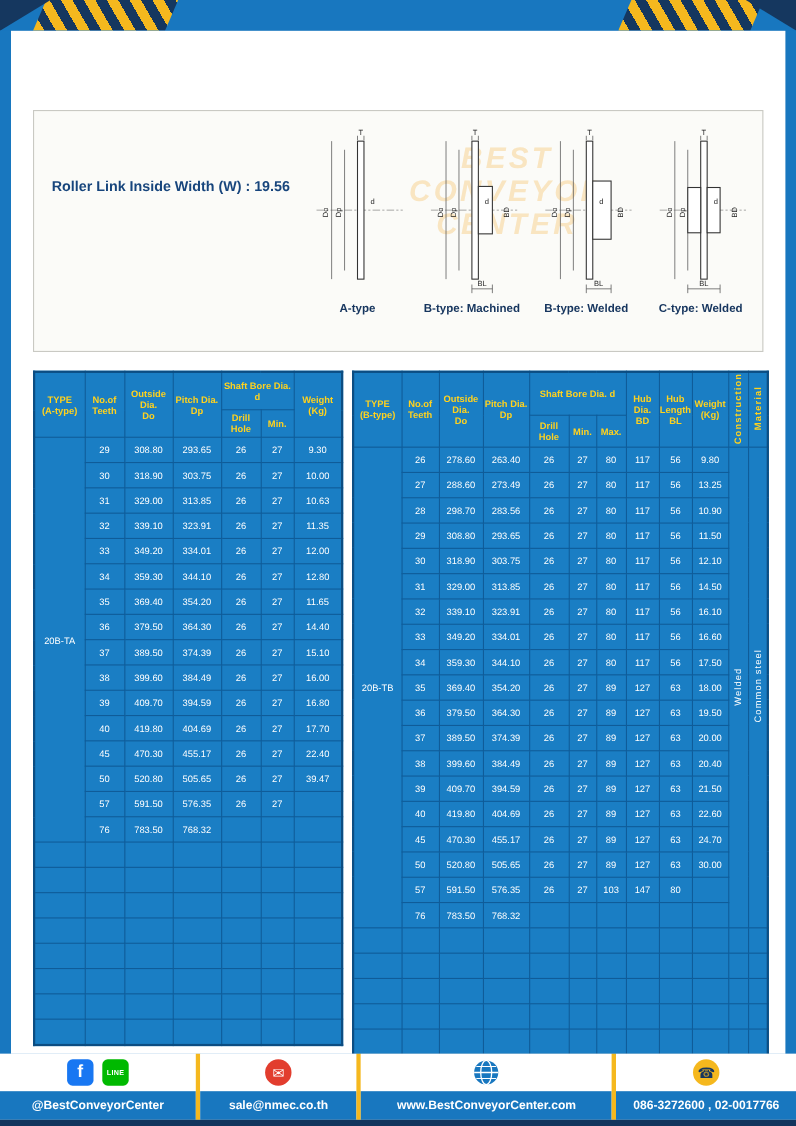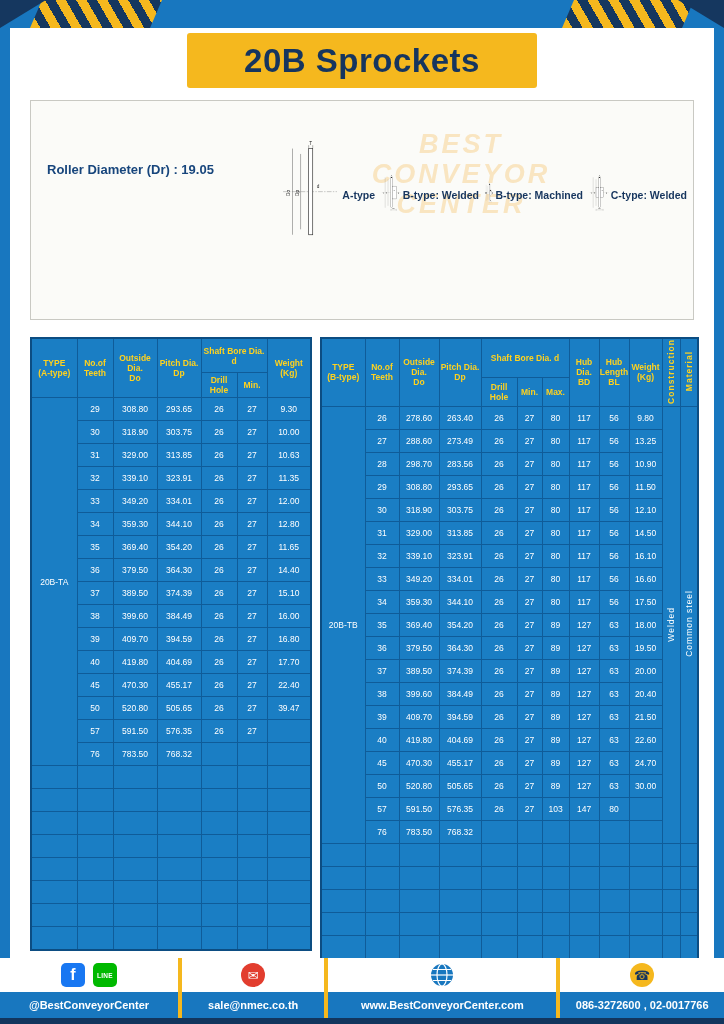--- a/index.html
+++ b/index.html
@@ -23,21 +23,21 @@
   
   .spec-panel{position:absolute;left:30px;top:100px;width:662px;height:218px;background:#fbfbf8;
               border:1px solid #c9c9c3;}
   .watermark{position:absolute;left:290px;top:28px;width:280px;text-align:center;
              color:rgba(243,166,33,0.26);font-weight:bold;font-style:italic;line-height:30px;
              font-size:27px;letter-spacing:3px;pointer-events:none;}
   .watermark span{display:block;}
   .spec-lines{position:absolute;left:16px;top:58px;width:250px;color:#17457c;font-weight:bold;
               font-size:13px;line-height:21px;}
   .diagrams{position:absolute;right:6px;top:14px;display:flex;gap:4px;}
-  .diag{width:100px;display:flex;flex-direction:row;align-items:center;}
+  .diag{width:100px;display:flex;flex-direction:column;align-items:center;}
   .diag svg{width:98px;height:156px;}
   .diag .cap{margin-top:4px;color:#16355e;font-weight:bold;font-size:10.5px;white-space:nowrap;}
   .pl{fill:#ffffff;stroke:#333;stroke-width:1;}
   .dl{stroke:#555;stroke-width:.7;}
   .axis{stroke:#777;stroke-width:.6;stroke-dasharray:7 2 2 2;}
   .dlab{font-size:7px;fill:#222;font-family:"Liberation Sans",sans-serif;}
   
   .tables{position:absolute;left:30px;top:337px;width:664px;height:612px;display:flex;gap:8px;}
   .spec-table{border-collapse:collapse;table-layout:fixed;background:#1a7ec4;border:2px solid #0c4d82;}
   .spec-table.ta{width:280px;}
@@ -73,30 +73,29 @@
 
   <div class="top-band">
     <div class="hazard hz-l"></div>
     <div class="hazard hz-r"></div>
     <div class="corner cl"></div>
     <div class="corner cr"></div>
   </div>
 
   <div class="content-bg"></div>
 
-  <div class="title-box">20B Sprockets</div>
 
   <div class="spec-panel">
     <div class="watermark">
       <span>BEST</span>
       <span>CONVEYOR</span>
       <span>CENTER</span>
     </div>
     <div class="spec-lines">
-      <div class="spec-line">Roller Diameter (Dr) : 19.05</div>
+      <div class="spec-line">Roller Link Inside Width (W) : 19.56</div>
     </div>
     <div class="diagrams" id="diagrams">
         <div class="diag">
           <svg viewBox="0 0 100 156">
             <line x1="12" y1="76" x2="92" y2="76" class="axis"></line>
             <line x1="26" y1="12" x2="26" y2="140" class="dl"></line>
             <text x="23" y="78" class="dlab" text-anchor="middle" transform="rotate(-90 23 78)">Do</text>
             <line x1="38" y1="20" x2="38" y2="132" class="dl"></line>
             <text x="35" y="78" class="dlab" text-anchor="middle" transform="rotate(-90 35 78)">Dp</text>
             <rect x="50" y="12" width="6" height="128" class="pl"></rect>
@@ -111,50 +110,50 @@
           <svg viewBox="0 0 100 156">
             <line x1="12" y1="76" x2="92" y2="76" class="axis"></line>
             <line x1="26" y1="12" x2="26" y2="140" class="dl"></line>
             <text x="23" y="78" class="dlab" text-anchor="middle" transform="rotate(-90 23 78)">Do</text>
             <line x1="38" y1="20" x2="38" y2="132" class="dl"></line>
             <text x="35" y="78" class="dlab" text-anchor="middle" transform="rotate(-90 35 78)">Dp</text>
             <rect x="50" y="12" width="6" height="128" class="pl"></rect>
             <line x1="50" y1="7" x2="50" y2="11" class="dl"></line>
             <line x1="56" y1="7" x2="56" y2="11" class="dl"></line>
             <text x="53" y="6" text-anchor="middle" class="dlab">T</text>
-            <rect x="56" y="49" width="17" height="54" class="pl"></rect>
+            <rect x="56" y="54" width="13" height="44" class="pl"></rect>
             <text x="62" y="70" class="dlab">d</text>
             <text x="84" y="78" class="dlab" text-anchor="middle" transform="rotate(-90 84 78)">BD</text>
-            <line x1="50" y1="149" x2="73" y2="149" class="dl"></line>
+            <line x1="50" y1="149" x2="69" y2="149" class="dl"></line>
             <line x1="50" y1="145" x2="50" y2="153" class="dl"></line>
-            <line x1="73" y1="145" x2="73" y2="153" class="dl"></line>
-            <text x="61.5" y="146" text-anchor="middle" class="dlab">BL</text>
+            <line x1="69" y1="145" x2="69" y2="153" class="dl"></line>
+            <text x="59.5" y="146" text-anchor="middle" class="dlab">BL</text>
           </svg>
-          <div class="cap">B-type: Welded</div>
+          <div class="cap">B-type: Machined</div>
         </div>
         <div class="diag">
           <svg viewBox="0 0 100 156">
             <line x1="12" y1="76" x2="92" y2="76" class="axis"></line>
             <line x1="26" y1="12" x2="26" y2="140" class="dl"></line>
             <text x="23" y="78" class="dlab" text-anchor="middle" transform="rotate(-90 23 78)">Do</text>
             <line x1="38" y1="20" x2="38" y2="132" class="dl"></line>
             <text x="35" y="78" class="dlab" text-anchor="middle" transform="rotate(-90 35 78)">Dp</text>
             <rect x="50" y="12" width="6" height="128" class="pl"></rect>
             <line x1="50" y1="7" x2="50" y2="11" class="dl"></line>
             <line x1="56" y1="7" x2="56" y2="11" class="dl"></line>
             <text x="53" y="6" text-anchor="middle" class="dlab">T</text>
-            <rect x="56" y="54" width="13" height="44" class="pl"></rect>
+            <rect x="56" y="49" width="17" height="54" class="pl"></rect>
             <text x="62" y="70" class="dlab">d</text>
             <text x="84" y="78" class="dlab" text-anchor="middle" transform="rotate(-90 84 78)">BD</text>
-            <line x1="50" y1="149" x2="69" y2="149" class="dl"></line>
+            <line x1="50" y1="149" x2="73" y2="149" class="dl"></line>
             <line x1="50" y1="145" x2="50" y2="153" class="dl"></line>
-            <line x1="69" y1="145" x2="69" y2="153" class="dl"></line>
-            <text x="59.5" y="146" text-anchor="middle" class="dlab">BL</text>
+            <line x1="73" y1="145" x2="73" y2="153" class="dl"></line>
+            <text x="61.5" y="146" text-anchor="middle" class="dlab">BL</text>
           </svg>
-          <div class="cap">B-type: Machined</div>
+          <div class="cap">B-type: Welded</div>
         </div>
         <div class="diag">
           <svg viewBox="0 0 100 156">
             <line x1="12" y1="76" x2="92" y2="76" class="axis"></line>
             <line x1="26" y1="12" x2="26" y2="140" class="dl"></line>
             <text x="23" y="78" class="dlab" text-anchor="middle" transform="rotate(-90 23 78)">Do</text>
             <line x1="38" y1="20" x2="38" y2="132" class="dl"></line>
             <text x="35" y="78" class="dlab" text-anchor="middle" transform="rotate(-90 35 78)">Dp</text>
             <rect x="50" y="12" width="6" height="128" class="pl"></rect>
             <line x1="50" y1="7" x2="50" y2="11" class="dl"></line>

